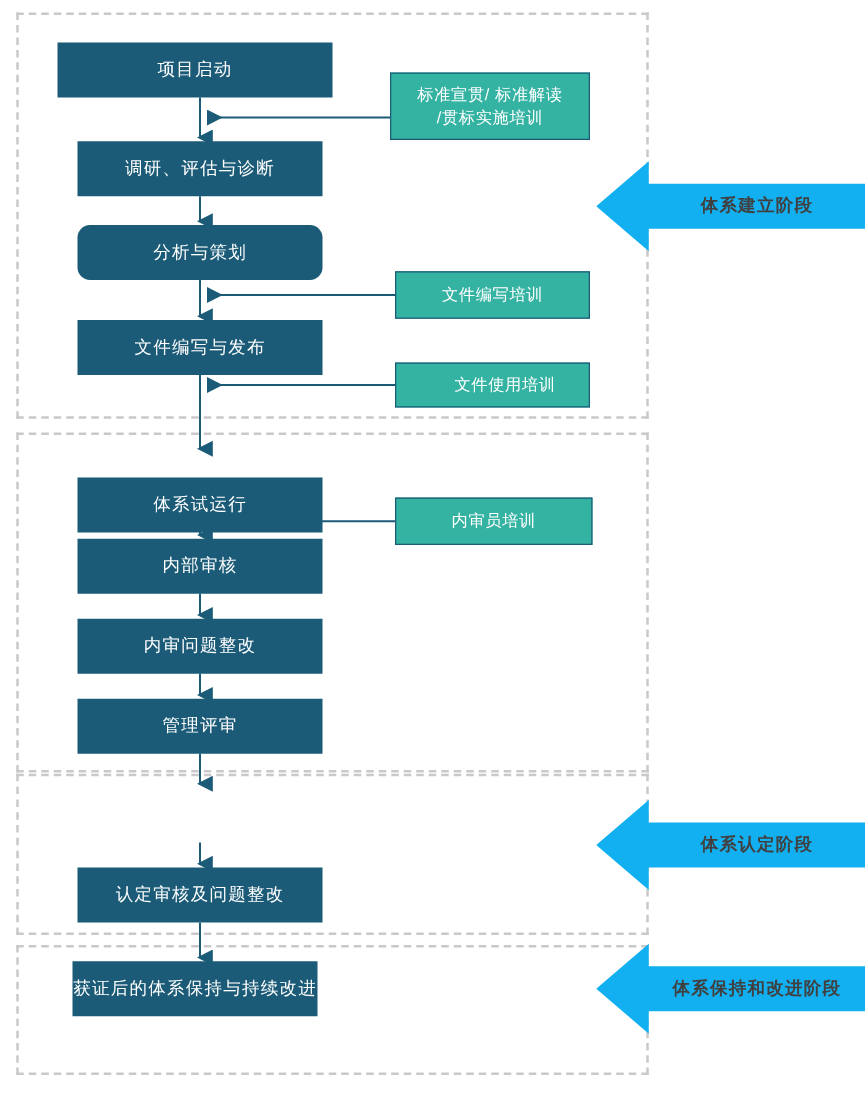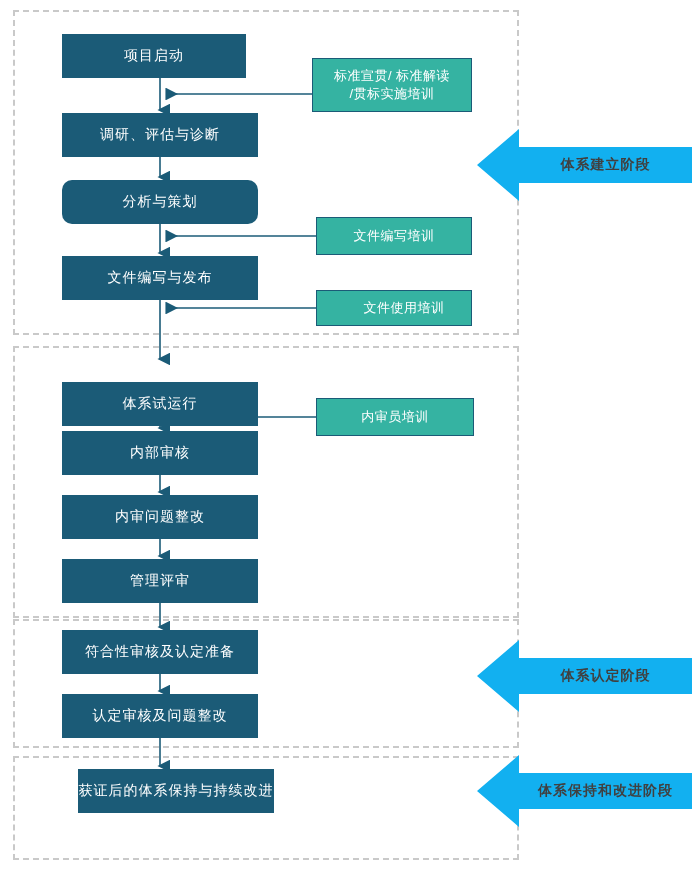--- a/index.html
+++ b/index.html
@@ -129,21 +129,21 @@
 
       <line x1="160" y1="738" x2="160" y2="766" marker-end="url(#ah-down)"></line>
 
       <line x1="312" y1="94" x2="168" y2="94" marker-end="url(#ah-left)"></line>
       <line x1="316" y1="236" x2="168" y2="236" marker-end="url(#ah-left)"></line>
       <line x1="316" y1="308" x2="168" y2="308" marker-end="url(#ah-left)"></line>
       <line x1="316" y1="417" x2="168" y2="417" marker-end="url(#ah-left)"></line>
     </g>
   </svg>
 
-  <div class="proc-box" style="left:62px; top:34px;  width:184px; height:44px;">
+  <div class="proc-box" style="left:46px; top:34px;  width:220px; height:44px;">
     <span>项目启动</span>
   </div>
   <div class="proc-box" style="left:62px; top:113px; width:196px; height:44px;justify-content:center;">
     <span>调研、评估与诊断</span>
   </div>
   <div class="proc-box" style="left:62px; top:180px; width:196px; height:44px;border-radius:10px;">
     <span>分析与策划</span>
   </div>
   <div class="proc-box" style="left:62px; top:256px; width:196px; height:44px;">
     <span>文件编写与发布</span>
@@ -153,27 +153,24 @@
   </div>
   <div class="proc-box" style="left:62px; top:431px; width:196px; height:44px;">
     <span>内部审核</span>
   </div>
   <div class="proc-box" style="left:62px; top:495px; width:196px; height:44px;">
     <span>内审问题整改</span>
   </div>
   <div class="proc-box" style="left:62px; top:559px; width:196px; height:44px;">
     <span>管理评审</span>
   </div>
-  <div class="proc-box" style="left:62px; top:630px; width:196px; height:44px;">
-    <span>符合性审核及认定准备</span>
-  </div>
   <div class="proc-box" style="left:62px; top:694px; width:196px; height:44px;">
     <span>认定审核及问题整改</span>
   </div>
-  <div class="proc-box" style="left:78px; top:769px; width:196px; height:44px;">
+  <div class="proc-box" style="left:58px; top:769px; width:196px; height:44px;">
     <span>获证后的体系保持与持续改进</span>
   </div>
 
   <div class="train-box" style="left:312px; top:58px; width:160px; height:54px; flex-direction:column;">
     <span>标准宣贯/ 标准解读</span>
     <span>/贯标实施培训</span>
   </div>
   <div class="train-box" style="left:316px; top:217px; width:156px; height:38px;">
     <span>文件编写培训</span>
   </div>

